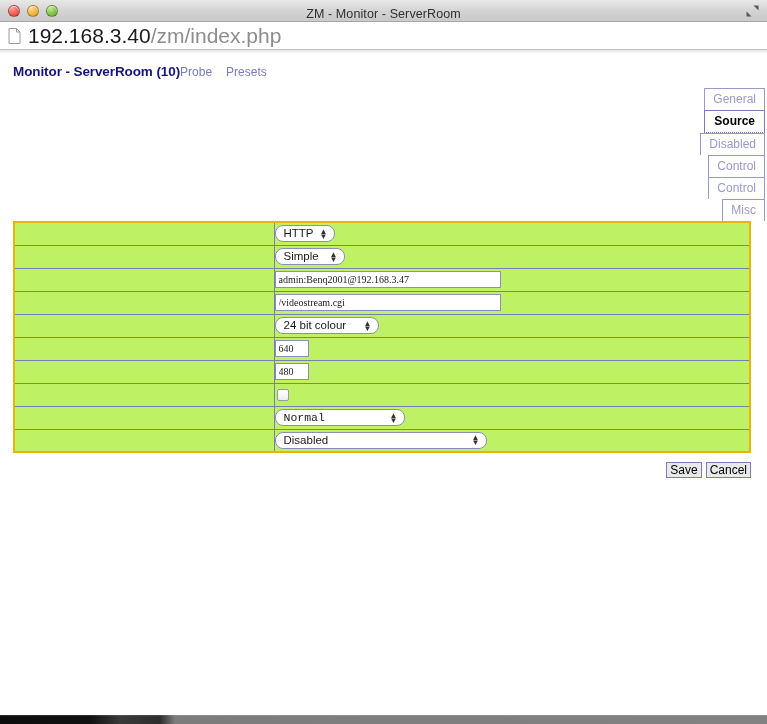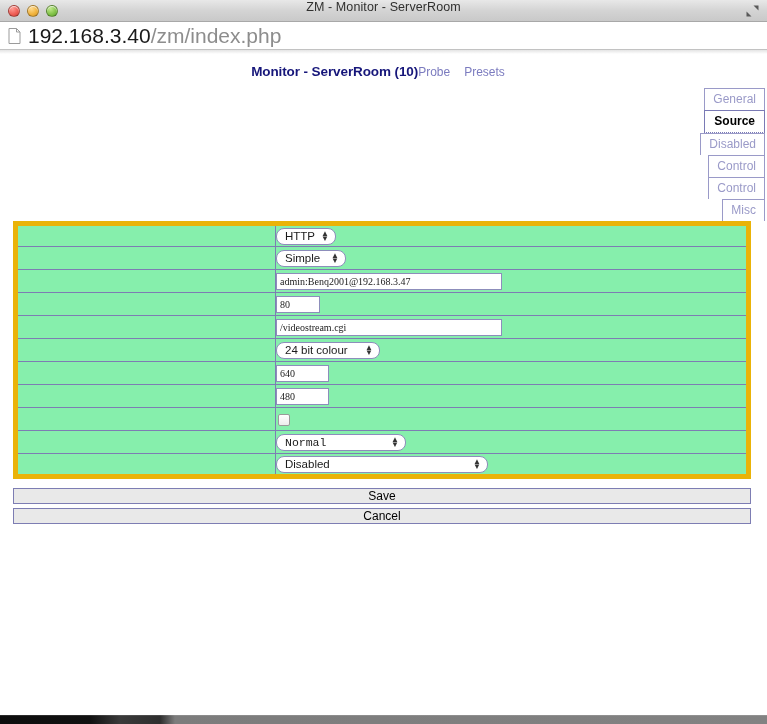--- a/index.html
+++ b/index.html
@@ -17,21 +17,21 @@
     width: 767px; height: 724px;
     background: #ffffff;
   }
 
   #titlebar {
     position: relative;
     height: 22px;
     background: linear-gradient(to bottom, #e8e8e8 0%, #d4d4d4 50%, #c9c9c9 100%);
     border-bottom: 1px solid #a8a8a8;
     display: flex;
-    align-items: flex-start;
+    align-items: flex-end;
   }
   #traffic {
     position: absolute;
     left: 8px; top: 0; height: 22px;
     display: flex; align-items: center; gap: 7px;
   }
   .light {
     width: 12px; height: 12px; border-radius: 50%;
     border: 1px solid rgba(0,0,0,0.30);
     box-shadow: inset 0 1px 1px rgba(255,255,255,0.75);
@@ -80,21 +80,21 @@
   #content {
     position: relative;
     background: #ffffff;
     height: 665px;
     padding: 0;
   }
 
   #header-row {
     display: flex;
     align-items: baseline;
-    justify-content: center;
+    justify-content: flex-start;
     padding: 10px 24px 0 13px;
   }
   #page-title {
     font-size: 13.5px;
     font-weight: bold;
     color: #16167a;
     letter-spacing: -0.1px;
   }
   #header-links { display: flex; gap: 14px; }
   #header-links a {
@@ -129,22 +129,22 @@
     border: 1px solid #7a7ab5;
     border-bottom: 1px dotted #7a7ab5;
     padding: 3px 9px 4px 9px;
   }
 
   
   #form-table {
     margin: 0 0 0 13px;
     width: 738px;
     border-collapse: collapse;
-    border: 5px solid #eab308;
-    background: #86efac;
+    border: 2px solid #eab308;
+    background: #bef264;
   }
   #form-table tr { height: 23px; }
   #form-table td {
     border: 1px solid #7d7db3;
     font-size: 12px;
     color: #1a1a1a;
     padding: 0;
     vertical-align: middle;
   }
   td.label-cell {
@@ -191,21 +191,21 @@
     color: #1a1a1a;
     height: 17px;
     border: 1px solid #8d8dbb;
     background: #ffffff;
     padding: 0 3px;
     border-radius: 0;
   }
   input.w-host  { width: 226px; }
   input.w-port  { width: 44px; }
   input.w-path  { width: 226px; }
-  input.w-num   { width: 53px; }
+  input.w-num   { width: 34px; }
 
   input.zm-check {
     -webkit-appearance: none;
     -moz-appearance: none;
     appearance: none;
     width: 12px; height: 12px;
     border: 1px solid #9a9a9a;
     border-radius: 2px;
     background: linear-gradient(to bottom, #ffffff, #ededed);
     margin: 0 0 0 2px;
@@ -213,21 +213,20 @@
     cursor: pointer;
   }
 
   
   #button-row {
     width: 738px;
     margin: 9px 0 0 13px;
     display: flex;
     justify-content: flex-end;
     gap: 4px;
-    flex-direction: column;
   }
   .zm-button {
     font-family: "Liberation Sans", "DejaVu Sans", sans-serif;
     font-size: 12px;
     color: #000000;
     background: #e9e9e9;
     border: 1px solid #7d7db3;
     padding: 0 3px;
     height: 16px;
     line-height: 14px;
@@ -314,24 +313,20 @@
                   <span>▲</span>
                   <span>▼</span>
                 </span></span></td>
           </tr>
           <tr>
             <td class="label-cell"></td>
             <td class="field-cell"><input type="text" class="zm-text w-host" value="admin:Benq2001@192.168.3.47" style=""></td>
           </tr>
           <tr>
             <td class="label-cell"></td>
-            <td class="field-cell"><input type="text" class="zm-text w-port" value="80" style=""></td>
-          </tr>
-          <tr>
-            <td class="label-cell"></td>
             <td class="field-cell"><input type="text" class="zm-text w-path" value="/videostream.cgi" style=""></td>
           </tr>
           <tr>
             <td class="label-cell"></td>
             <td class="field-cell"><span class="select-wrap"><select class="zm-select" style="width: 104px;"><option>8 bit greyscale</option><option selected="">24 bit colour</option><option>32 bit colour</option></select><span class="arrows">
                   <span>▲</span>
                   <span>▼</span>
                 </span></span></td>
           </tr>
           <tr>

